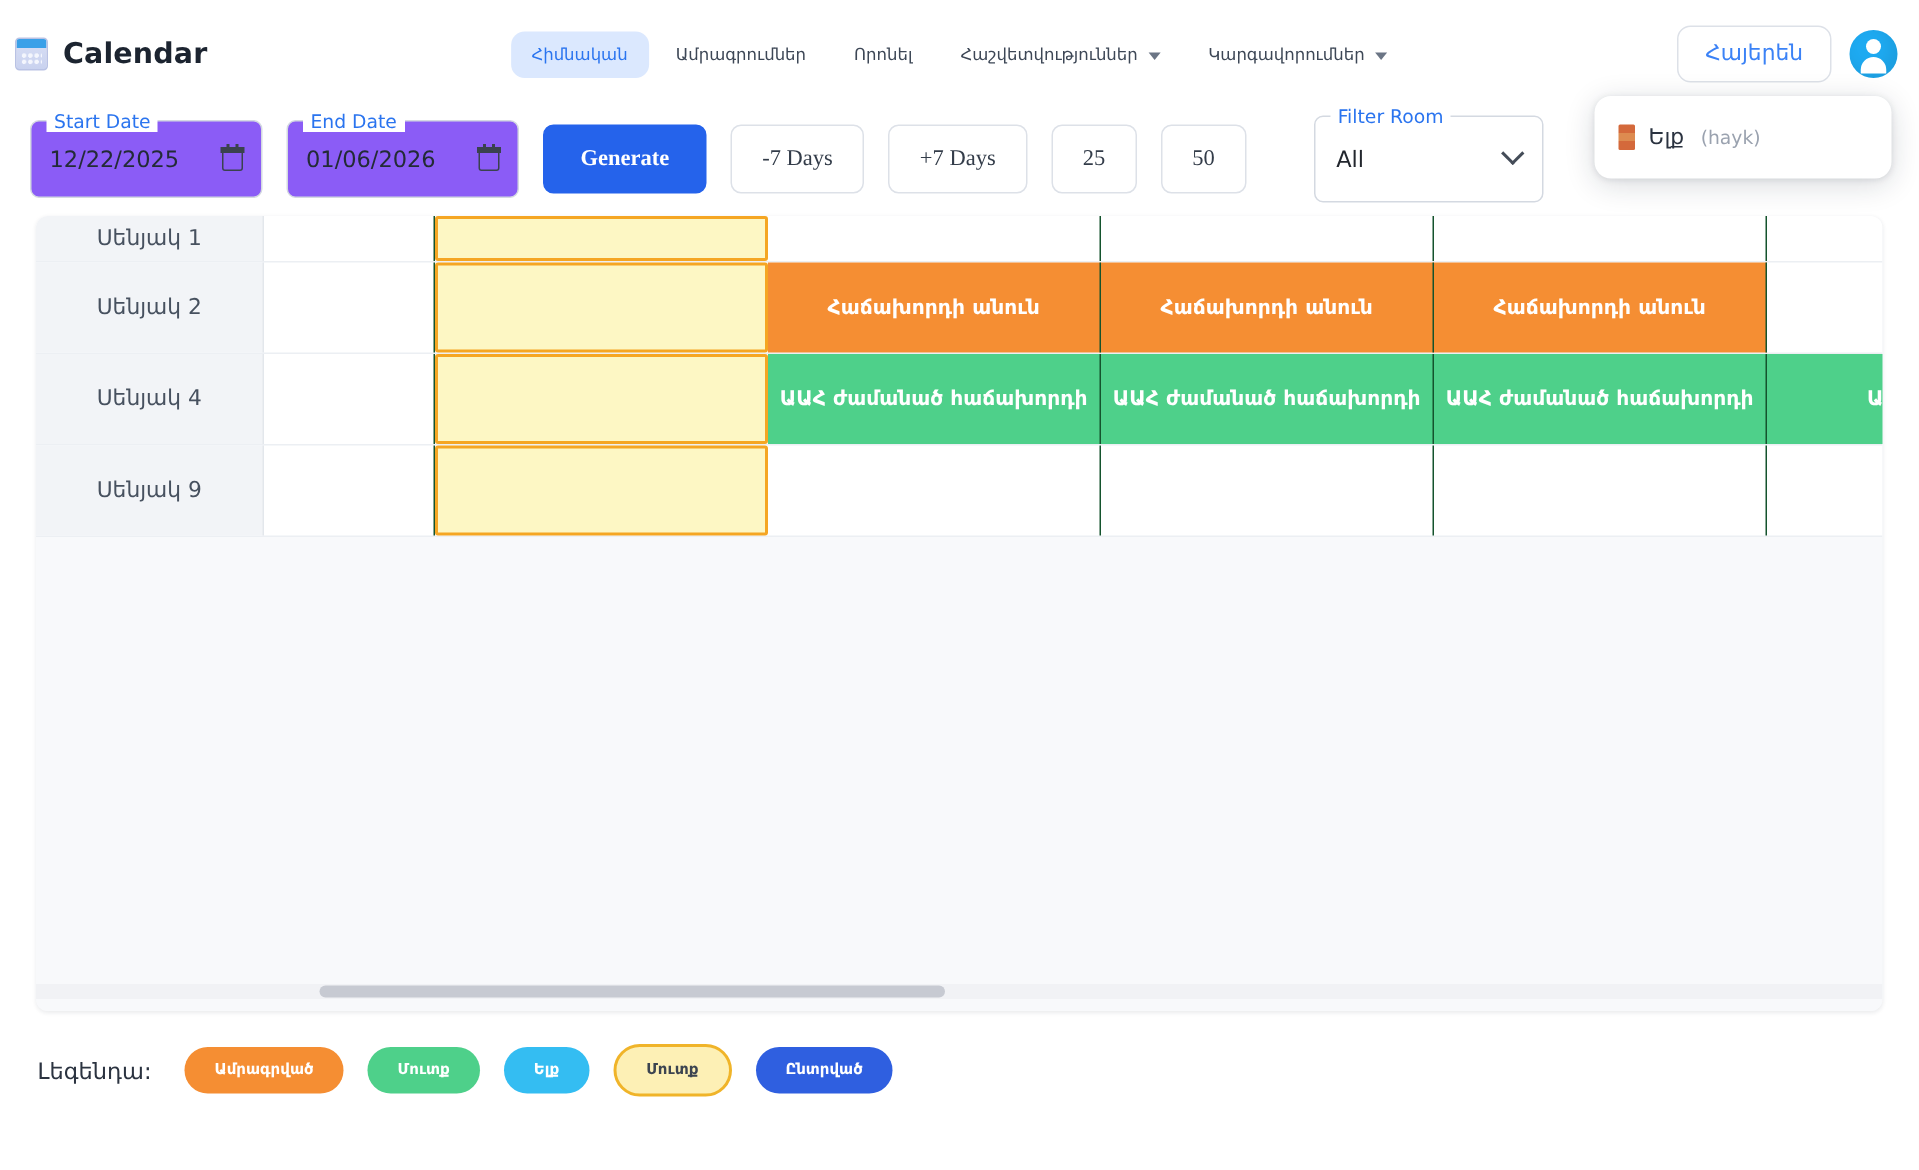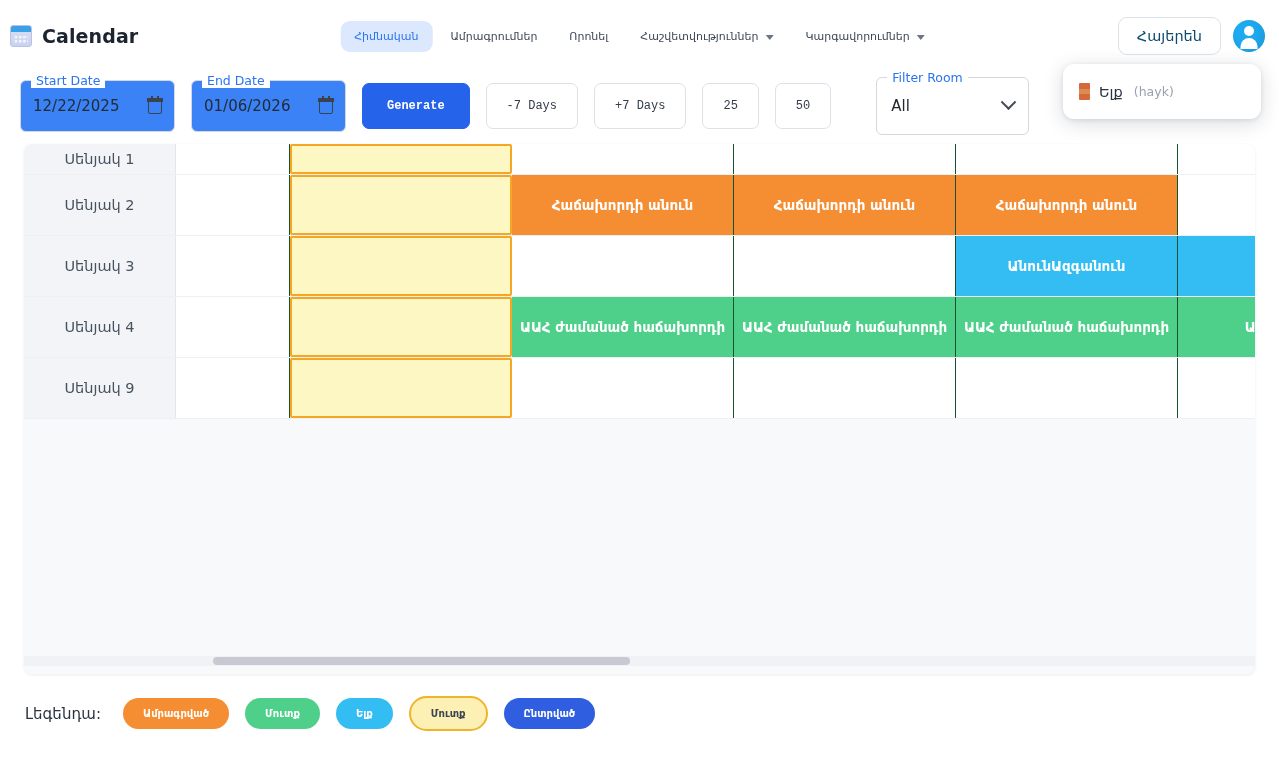--- a/index.html
+++ b/index.html
@@ -71,21 +71,21 @@
   .appbar-right {
     margin-left: auto;
     display: flex; align-items: center; gap: 12px;
   }
   .lang-btn {
     border: 1px solid #dde1e8;
     background: #fff;
     border-radius: 9px;
     padding: 10px 18px;
     font-size: 14.5px;
-    color: #0c4a6e;
+    color: #3b82f6;
     cursor: pointer;
     font-family: inherit;
   }
   .avatar {
     width: 32px; height: 32px; border-radius: 50%;
     background: #1eaaf1;
     position: relative; cursor: pointer;
     box-shadow: inset -4px -4px 10px rgba(0,0,0,.08);
   }
   .avatar::before {
@@ -131,21 +131,21 @@
     padding: 6px 20px 10px 20px;
     height: 72px;
   }
   .field {
     position: relative;
     border: 1px solid #d4d9e1;
     border-radius: 6px;
     height: 52px;
     display: flex; align-items: center;
     padding: 0 12px;
-    background: #3b82f6;
+    background: #8b5cf6;
     min-width: 155px;
   }
   .field-label {
     position: absolute; top: -8px; left: 10px;
     background: #fff; padding: 0 5px;
     font-size: 12.5px; color: #2a74ef;
   }
   .field-value { font-size: 15px; color: #232b36; }
   .date-glyph {
     margin-left: auto;
@@ -157,26 +157,26 @@
   }
   .date-glyph::before {
     content: ""; position: absolute; left: -1.6px; right: -1.6px; top: -1.6px;
     height: 4px; background: #3a424e;
   }
   .date-glyph::after {
     content: ""; position: absolute; left: 2px; top: -4px; width: 2px; height: 3px;
     background: #3a424e; box-shadow: 6px 0 0 #3a424e;
   }
   .btn {
-    font-family: Liberation Mono, monospace;
+    font-family: Liberation Serif, serif;
     border-radius: 7px;
     border: 1px solid #dde1e8;
     background: #fff;
     color: #333c49;
-    font-size: 12px;
+    font-size: 15px;
     height: 46px;
     padding: 0 20px;
     cursor: pointer;
   }
   .btn-primary {
     background: #2563eb; color: #fff; border-color: #2563eb;
     font-weight: 700; padding: 0 24px;
   }
   .select-field {
     border: 1px solid #d4d9e1;
@@ -347,29 +347,20 @@
         <div class="cell c-w"></div>
       </div>
       <div class="row">
         <div class="cell c-label">Սենյակ 2</div>
         <div class="cell c-d"></div>
         <div class="cell c-w today"></div>
         <div class="cell c-w booked">Հաճախորդի անուն</div>
         <div class="cell c-w booked">Հաճախորդի անուն</div>
         <div class="cell c-w booked">Հաճախորդի անուն</div>
         <div class="cell c-w"></div>
-      </div>
-      <div class="row">
-        <div class="cell c-label">Սենյակ 3</div>
-        <div class="cell c-d"></div>
-        <div class="cell c-w today"></div>
-        <div class="cell c-w"></div>
-        <div class="cell c-w"></div>
-        <div class="cell c-w checkout">ԱնունԱզգանուն</div>
-        <div class="cell c-w checkout">Անուն</div>
       </div>
       <div class="row">
         <div class="cell c-label">Սենյակ 4</div>
         <div class="cell c-d"></div>
         <div class="cell c-w today"></div>
         <div class="cell c-w checkin">ԱԱՀ ժամանած հաճախորդի</div>
         <div class="cell c-w checkin">ԱԱՀ ժամանած հաճախորդի</div>
         <div class="cell c-w checkin">ԱԱՀ ժամանած հաճախորդի</div>
         <div class="cell c-w checkin">ԱԱՀ ժաման</div>
       </div>

